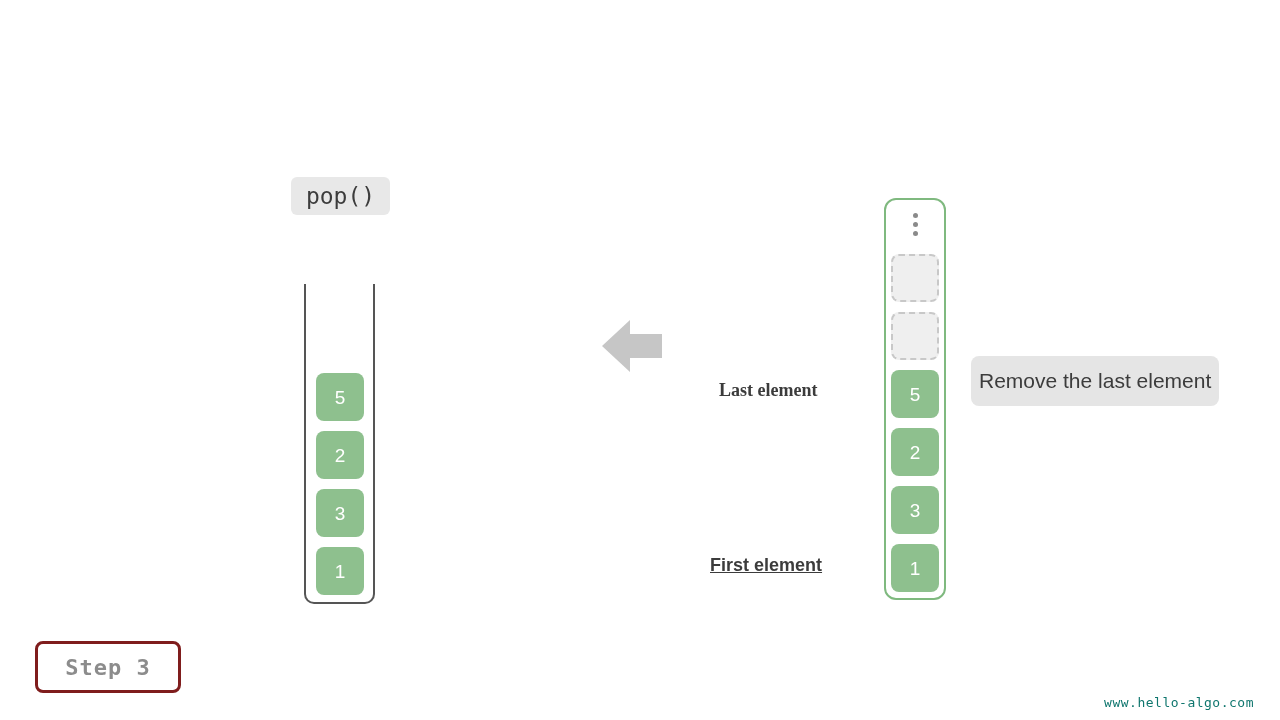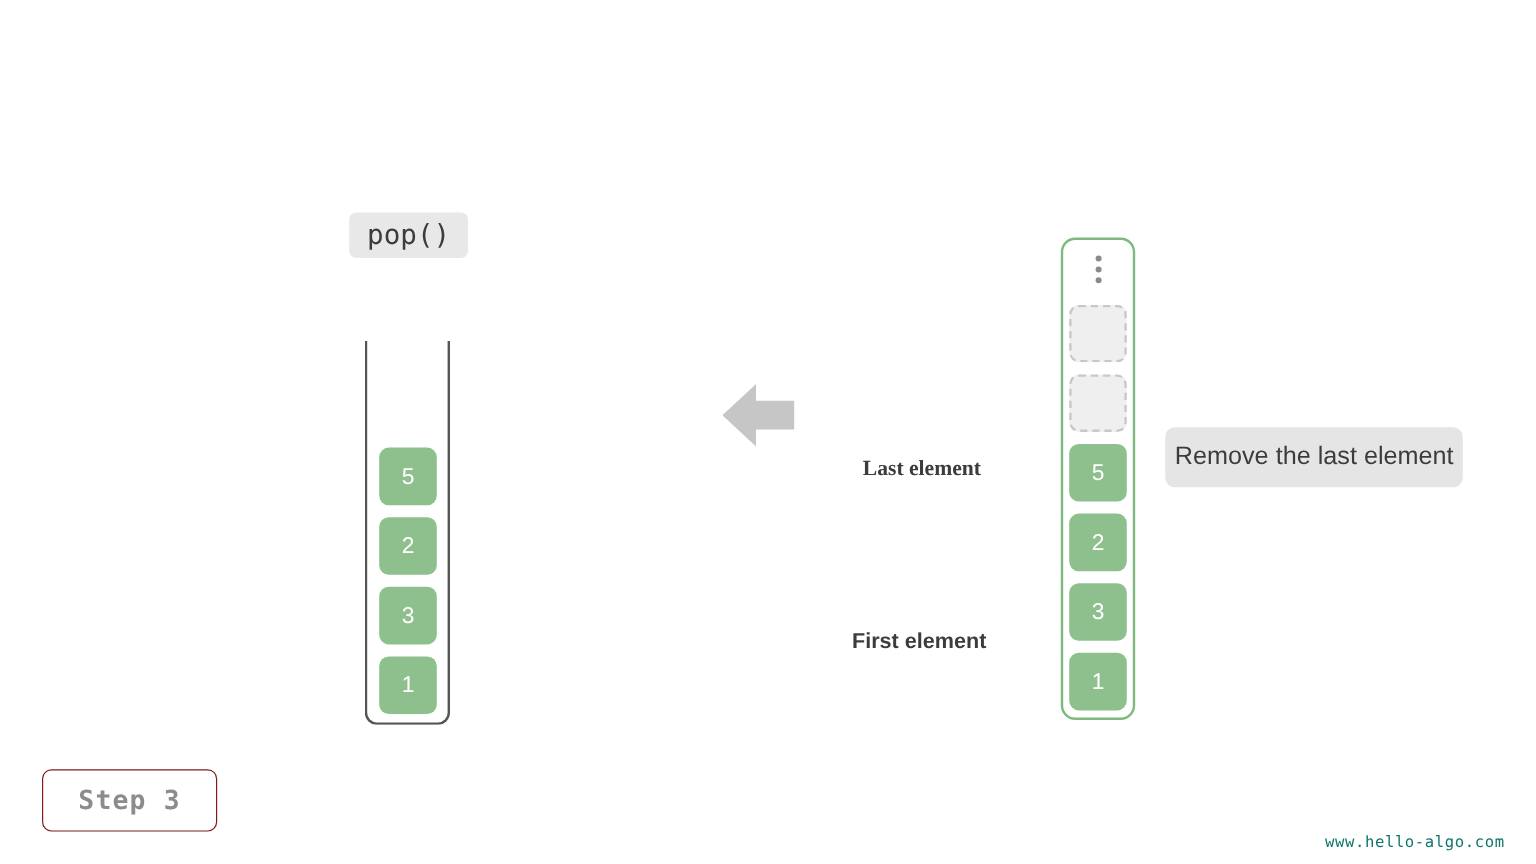--- a/index.html
+++ b/index.html
@@ -113,21 +113,21 @@
 
   
   .annot {
     position: absolute;
     font-size: 18px;
     font-weight: bold;
     color: #3c3c3c;
     white-space: nowrap;
   }
   .annot-last { left: 719px; top: 380px; font-family: Liberation Serif, serif; }
-  .annot-first { left: 710px; top: 524px; }
+  .annot-first { left: 710px; top: 555px; text-decoration: underline; }
 
   
   .array-wrap {
     position: absolute;
     left: 884px;
     top: 198px;
     width: 62px;
     height: 402px;
     box-sizing: border-box;
     border: 2px solid #7fb97f;
@@ -180,21 +180,21 @@
 
   
   .step-badge {
     position: absolute;
     left: 35px;
     top: 641px;
     width: 146px;
     height: 52px;
     box-sizing: border-box;
     background: #ffffff;
-    border: 1px solid #7f1d1d;
+    border: 3px solid #7f1d1d;
     border-radius: 8px;
     display: flex;
     align-items: center;
     justify-content: center;
     font-family: "DejaVu Sans Mono", monospace;
     font-weight: bold;
     font-size: 22px;
     color: #8c8c8c;
     letter-spacing: 1px;
   }

